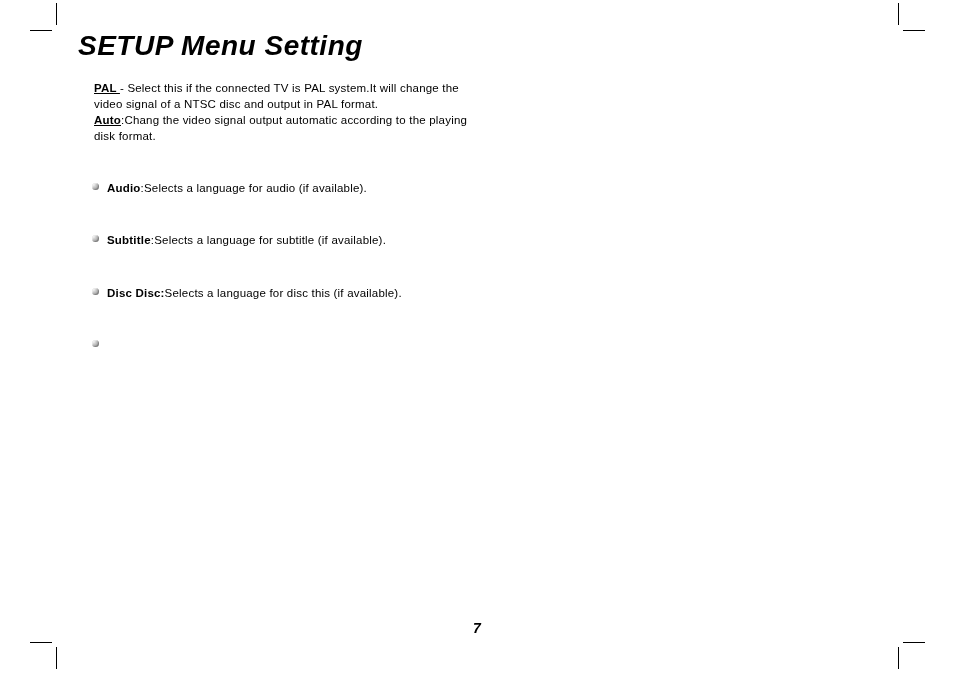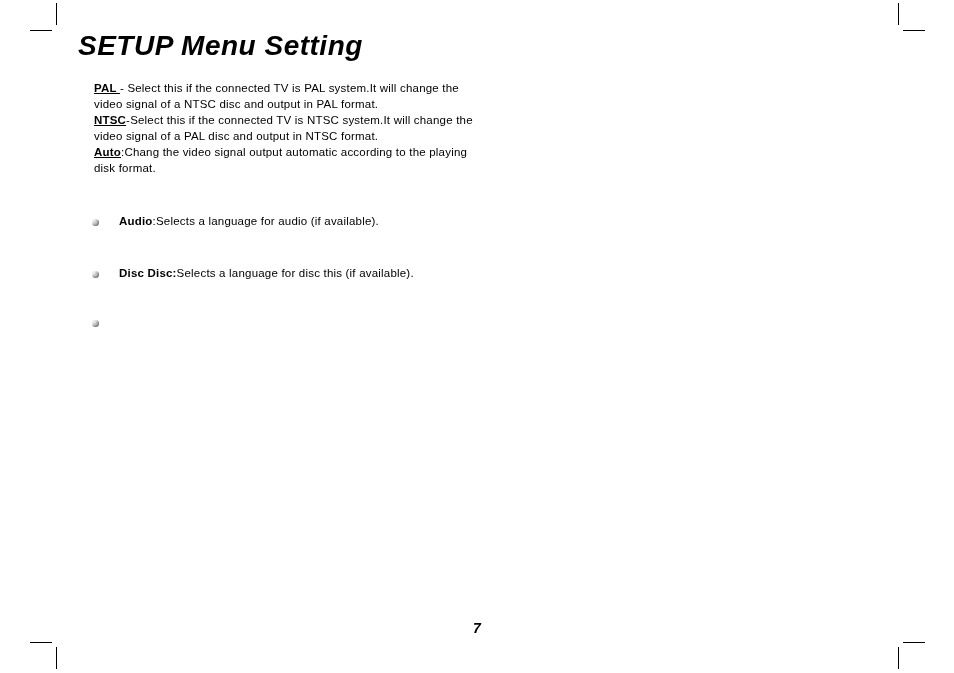--- a/index.html
+++ b/index.html
@@ -59,22 +59,22 @@
     .term {
       font-weight: bold;
       text-decoration: underline;
     }
     .list {
       margin-top: 16px;
       margin-left: 0px;
     }
     .list-item {
       display: flex;
-      align-items: center;
-      gap: 20px;
+      align-items: flex-start;
+      gap: 8px;
       font-size: 11.5px;
       line-height: 1.4;
       margin-bottom: 2px;
       letter-spacing: 0.2px;
       margin-top: 36px;
     }
     .bullet {
       width: 7px;
       height: 7px;
       border-radius: 50%;
@@ -114,30 +114,31 @@
 <div class="crop-mark crop-h" style="left:903px; top:642px;"></div>
 
 <div class="page">
   <h1 class="title">SETUP Menu Setting</h1>
 
   <div class="block">
     <div class="row">
       <span class="term">PAL </span><span>- </span><span>Select this if the connected TV is PAL system.It will change the video signal of a NTSC disc and output in PAL format.</span>
     </div>
     <div class="row">
-      <span class="term">NTSC</span><span>-</span><span>Select this if the connected TV is NTSC system.It will change the video signal of a PAL disc and output in NTSC format.</span>
-    </div>
-    <div class="row">
       <span class="term">Auto</span><span>:</span><span>Chang the video signal output automatic according to the playing disk format.</span>
     </div>
 
     <div class="list">
       <div class="list-item">
         <span class="bullet"></span>
         <span><span class="li-label">Audio</span><span>:</span><span>Selects a language for audio (if available).</span></span>
+      </div>
+      <div class="list-item">
+        <span class="bullet"></span>
+        <span><span class="li-label">Subtitle</span><span>:</span><span>Selects a language for subtitle (if available).</span></span>
       </div>
       <div class="list-item">
         <span class="bullet"></span>
         <span><span class="li-label">Disc Disc:</span><span></span><span>Selects a language for disc this (if available).</span></span>
       </div>
       <div class="list-item">
         <span class="bullet"></span>
       </div>
     </div>
   </div>

